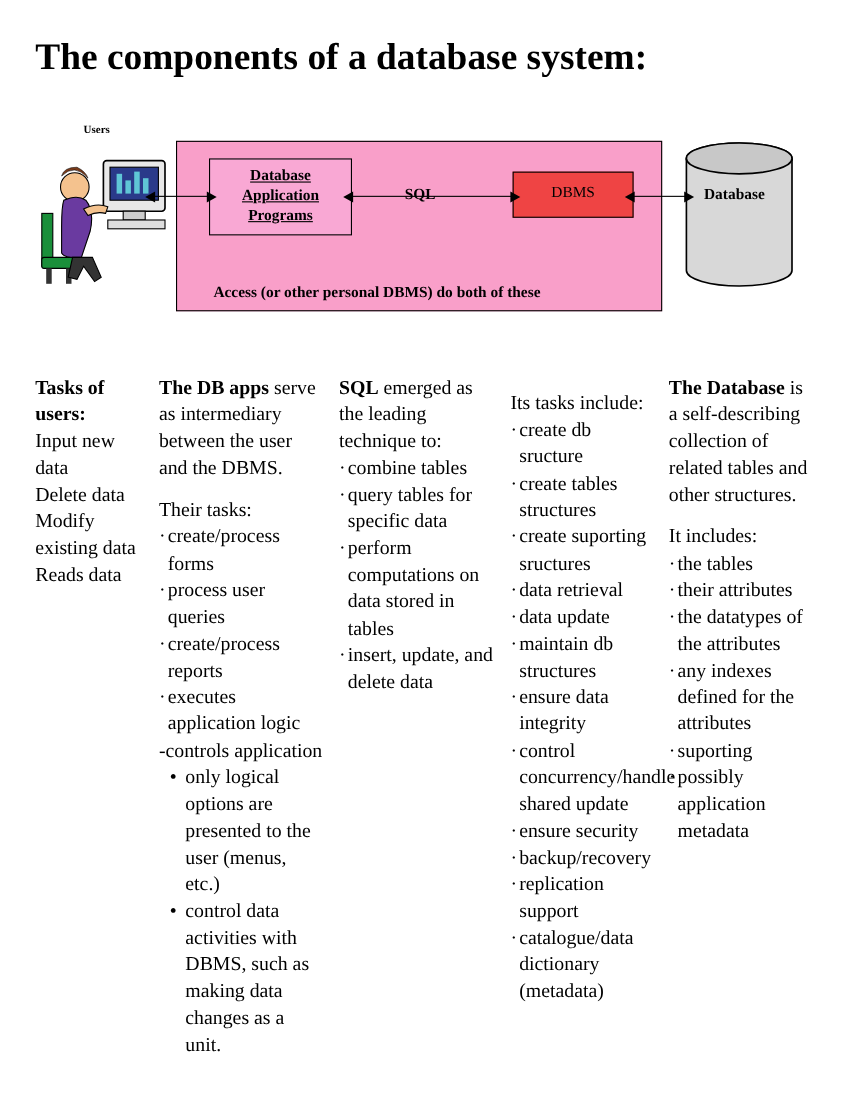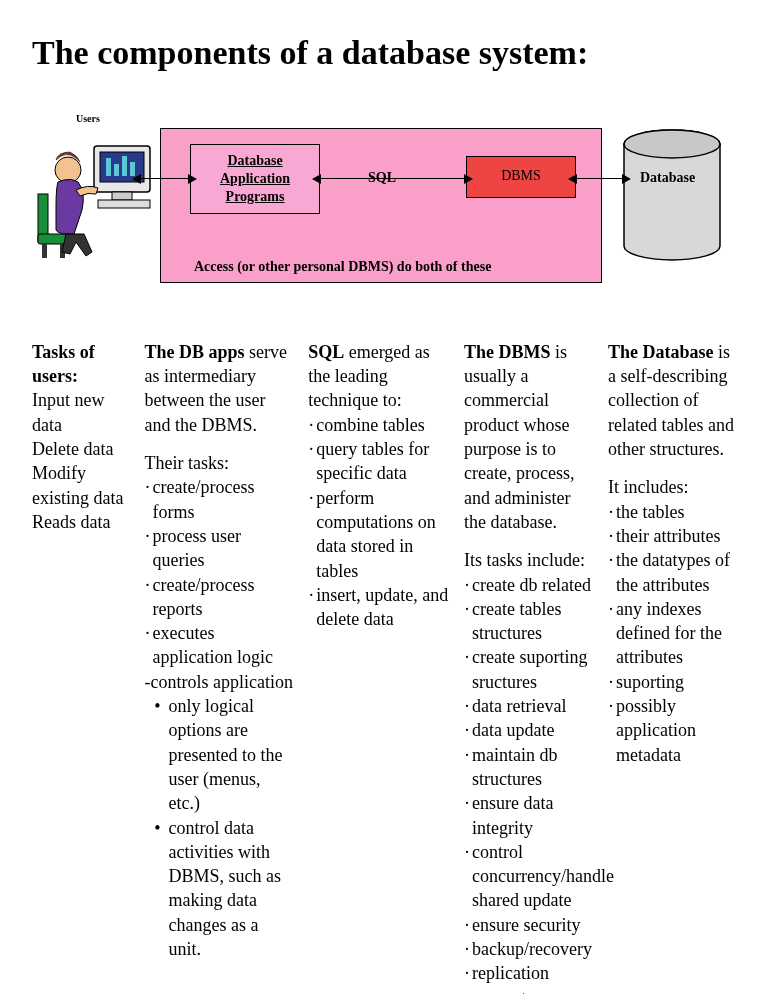--- a/index.html
+++ b/index.html
@@ -262,26 +262,25 @@
         <span class="bullet-dot">·</span>
         <span class="bullet-text">perform computations on data stored in tables</span>
       </div>
     <div class="bullet-row">
         <span class="bullet-dot">·</span>
         <span class="bullet-text">insert, update, and delete data</span>
       </div>
   </div>
 
   <div class="col col4">
-    <p><span class="bold">The DBMS</span><span> is usually a commercial product whose purpose is to create, process, and administer the database.</span></p>
     <p class="mt">Its tasks include:</p>
     <div id="col4-list">
         <div class="bullet-row">
           <span class="bullet-dot">·</span>
-          <span class="bullet-text">create db related</span>
+          <span class="bullet-text">create db sructure</span>
         </div>
         <div class="bullet-row">
           <span class="bullet-dot">·</span>
           <span class="bullet-text">create tables structures</span>
         </div>
         <div class="bullet-row">
           <span class="bullet-dot">·</span>
           <span class="bullet-text">create suporting sructures</span>
         </div>
         <div class="bullet-row">

